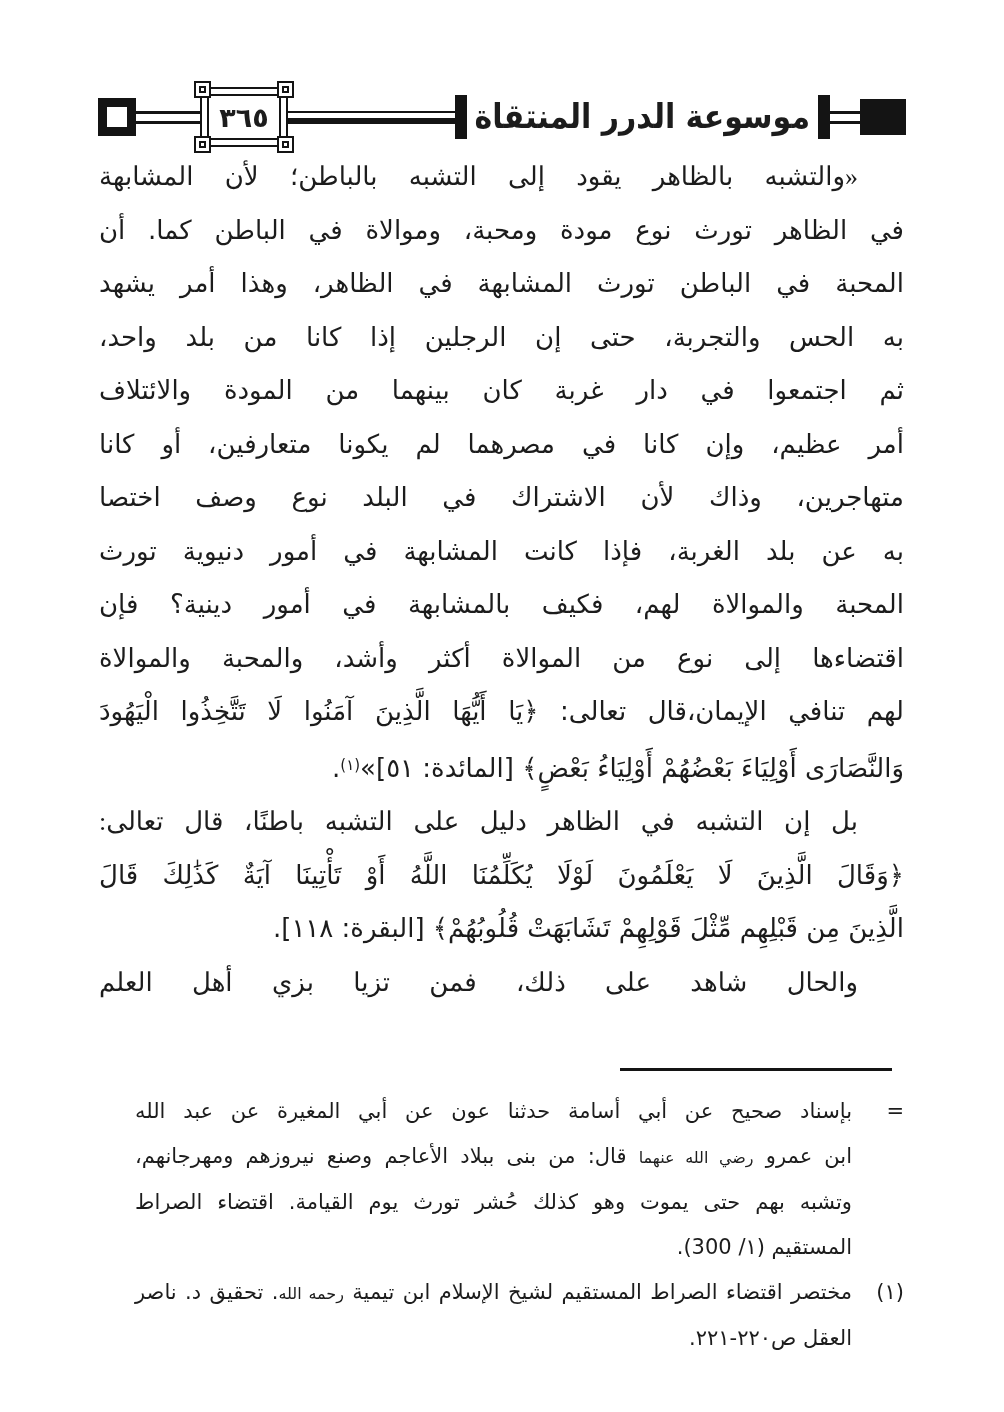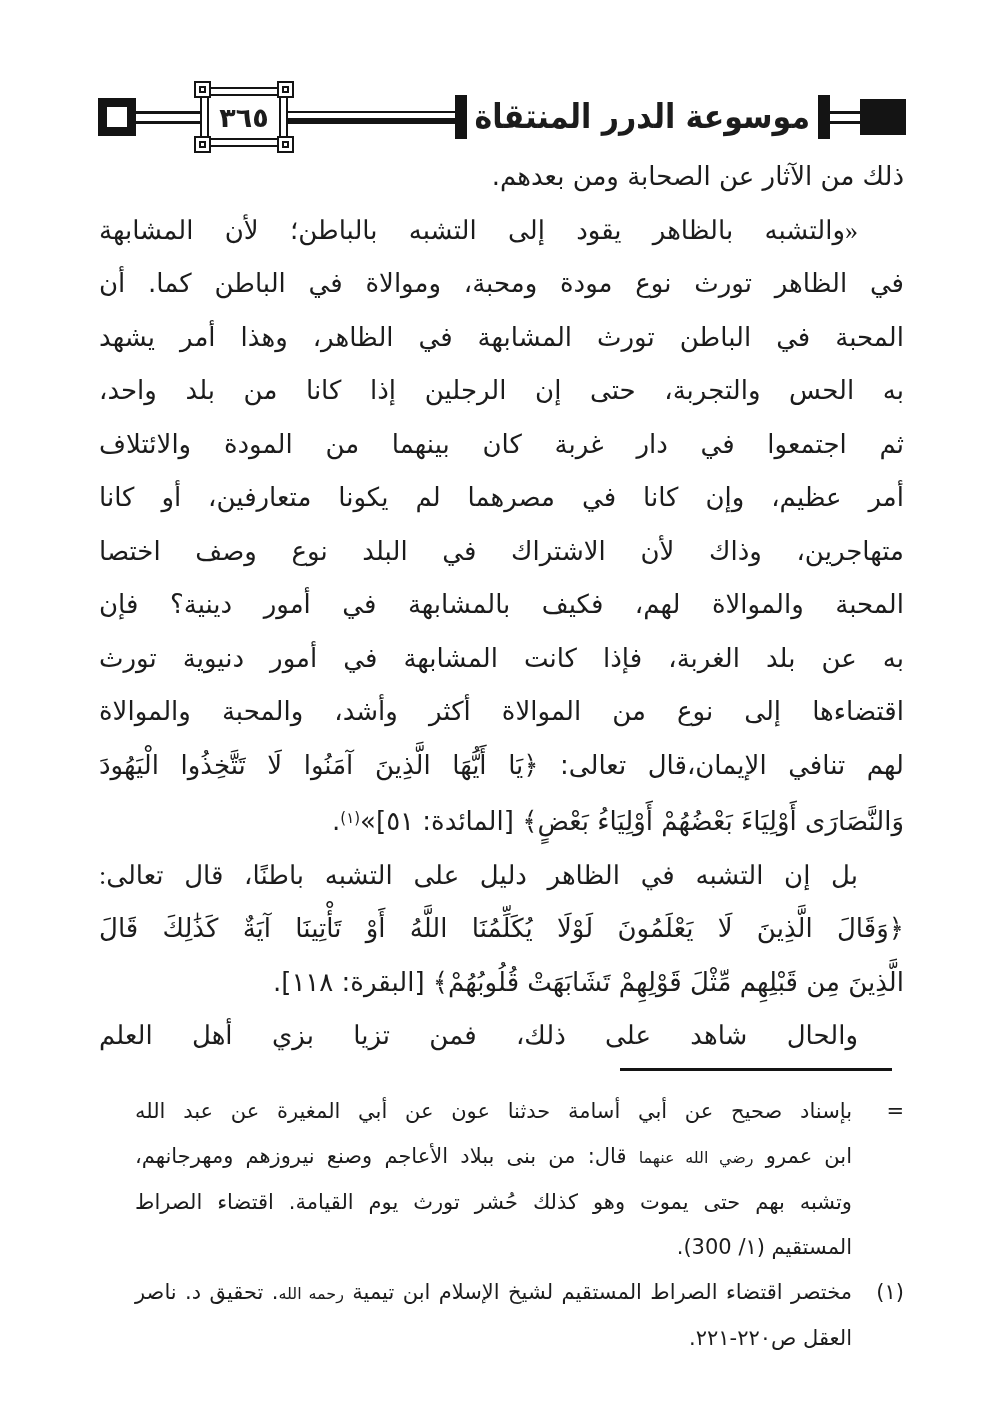--- a/index.html
+++ b/index.html
@@ -59,30 +59,29 @@
       <span class="num-corner nc-tl"></span>
       <span class="num-corner nc-br"></span>
       <span class="num-corner nc-bl"></span>
       <span class="page-num">٣٦٥</span>
     </div>
     <div class="hdr-dline w64"></div>
     <div class="hdr-solid-rect" style="background:#fff;border:9px solid #141414;width:20px;height:20px;"></div>
   </div>
 
   <div class="content">
-    <div class="bline t-right"><span>ذلك من الآثار عن الصحابة ومن بعدهم.</span></div>
     <div class="bline t-just indent"><span>«والتشبه بالظاهر يقود إلى التشبه بالباطن؛ لأن المشابهة</span></div>
     <div class="bline t-just"><span>في الظاهر تورث نوع مودة ومحبة، وموالاة في الباطن كما. أن</span></div>
     <div class="bline t-just"><span>المحبة في الباطن تورث المشابهة في الظاهر، وهذا أمر يشهد</span></div>
     <div class="bline t-just"><span>به الحس والتجربة، حتى إن الرجلين إذا كانا من بلد واحد،</span></div>
     <div class="bline t-just"><span>ثم اجتمعوا في دار غربة كان بينهما من المودة والائتلاف</span></div>
     <div class="bline t-just"><span>أمر عظيم، وإن كانا في مصرهما لم يكونا متعارفين، أو كانا</span></div>
     <div class="bline t-just"><span>متهاجرين، وذاك لأن الاشتراك في البلد نوع وصف اختصا</span></div>
+    <div class="bline t-just"><span>به عن بلد الغربة، فإذا كانت المشابهة في أمور دنيوية تورث</span></div>
     <div class="bline t-just"><span>المحبة والموالاة لهم، فكيف بالمشابهة في أمور دينية؟ فإن</span></div>
-    <div class="bline t-just"><span>به عن بلد الغربة، فإذا كانت المشابهة في أمور دنيوية تورث</span></div>
     <div class="bline t-just"><span>اقتضاءها إلى نوع من الموالاة أكثر وأشد، والمحبة والموالاة</span></div>
     <div class="bline t-just"><span>لهم تنافي الإيمان،قال تعالى: </span><span class="quran">﴿يَا أَيُّهَا الَّذِينَ آمَنُوا لَا تَتَّخِذُوا الْيَهُودَ</span></div>
     <div class="bline t-right"><span class="quran">وَالنَّصَارَى أَوْلِيَاءَ بَعْضُهُمْ أَوْلِيَاءُ بَعْضٍ﴾</span><span> [المائدة: ٥١]»</span><span class="fn-ref">(١)</span><span>.</span></div>
     <div class="bline t-just indent"><span>بل إن التشبه في الظاهر دليل على التشبه باطنًا، قال تعالى:</span></div>
     <div class="bline t-just"><span class="quran">﴿وَقَالَ الَّذِينَ لَا يَعْلَمُونَ لَوْلَا يُكَلِّمُنَا اللَّهُ أَوْ تَأْتِينَا آيَةٌ كَذَٰلِكَ قَالَ</span></div>
     <div class="bline t-right"><span class="quran">الَّذِينَ مِن قَبْلِهِم مِّثْلَ قَوْلِهِمْ تَشَابَهَتْ قُلُوبُهُمْ﴾</span><span> [البقرة: ١١٨].</span></div>
     <div class="bline t-just indent"><span>والحال شاهد على ذلك، فمن تزيا بزي أهل العلم</span></div>
   </div>
 
   <div class="footnotes">

